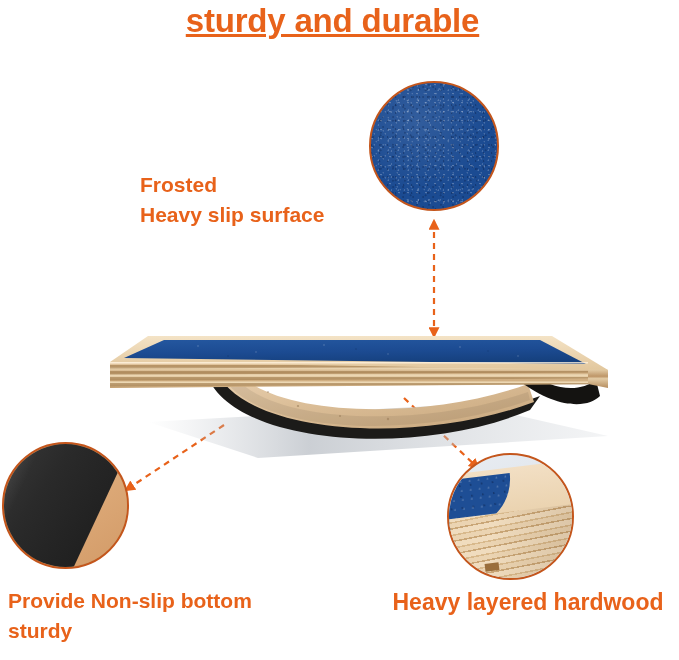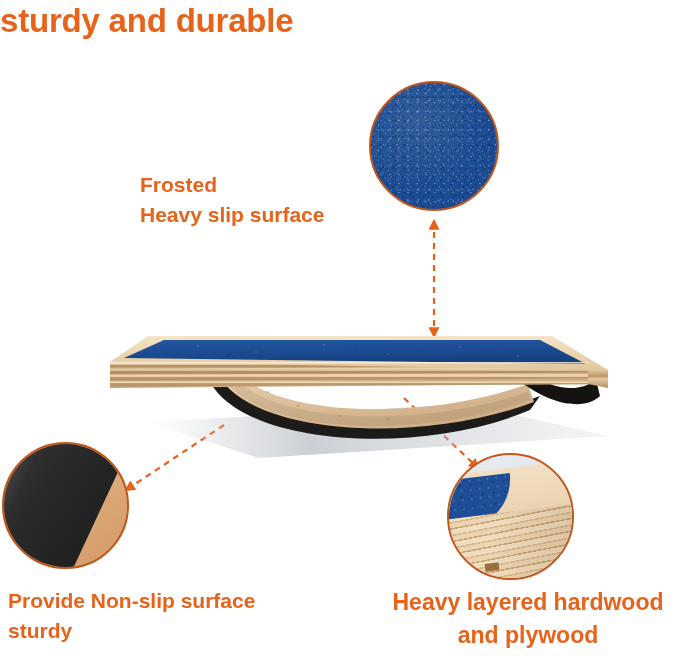--- a/index.html
+++ b/index.html
@@ -17,27 +17,28 @@
     background: #ffffff;
     overflow: hidden;
   }
 
   
   .title {
     position: absolute;
     left: 0;
     top: 2px;
     width: 665px;
-    text-align: left;
+    text-align: center;
     font-size: 33px;
     font-weight: bold;
     color: #E8621A;
     letter-spacing: -0.2px;
     line-height: 38px;
     white-space: nowrap;
+    text-decoration: underline;
   }
 
   
   .callout-text {
     position: absolute;
     color: #E8621A;
     font-weight: bold;
     line-height: 1.42;
   }
   #label-frosted {
@@ -371,22 +372,21 @@
     </div>
     <div class="ply-notch"></div>
   </div>
 
   <div class="callout-text" id="label-frosted">
     <span class="l1">Frosted</span>
     <span class="l2">Heavy slip surface</span>
   </div>
 
   <div class="callout-text" id="label-padding">
-    <span class="l1">Provide Non-slip surface</span>
+    <span class="l1">Provide Non-slip bottom</span>
     <span class="l2">sturdy</span>
   </div>
 
   <div class="callout-text" id="label-plywood">
     <span class="l1">Heavy layered hardwood</span>
-    <span class="l2">and plywood</span>
   </div>
 
 </div>
 
 </body></html>

